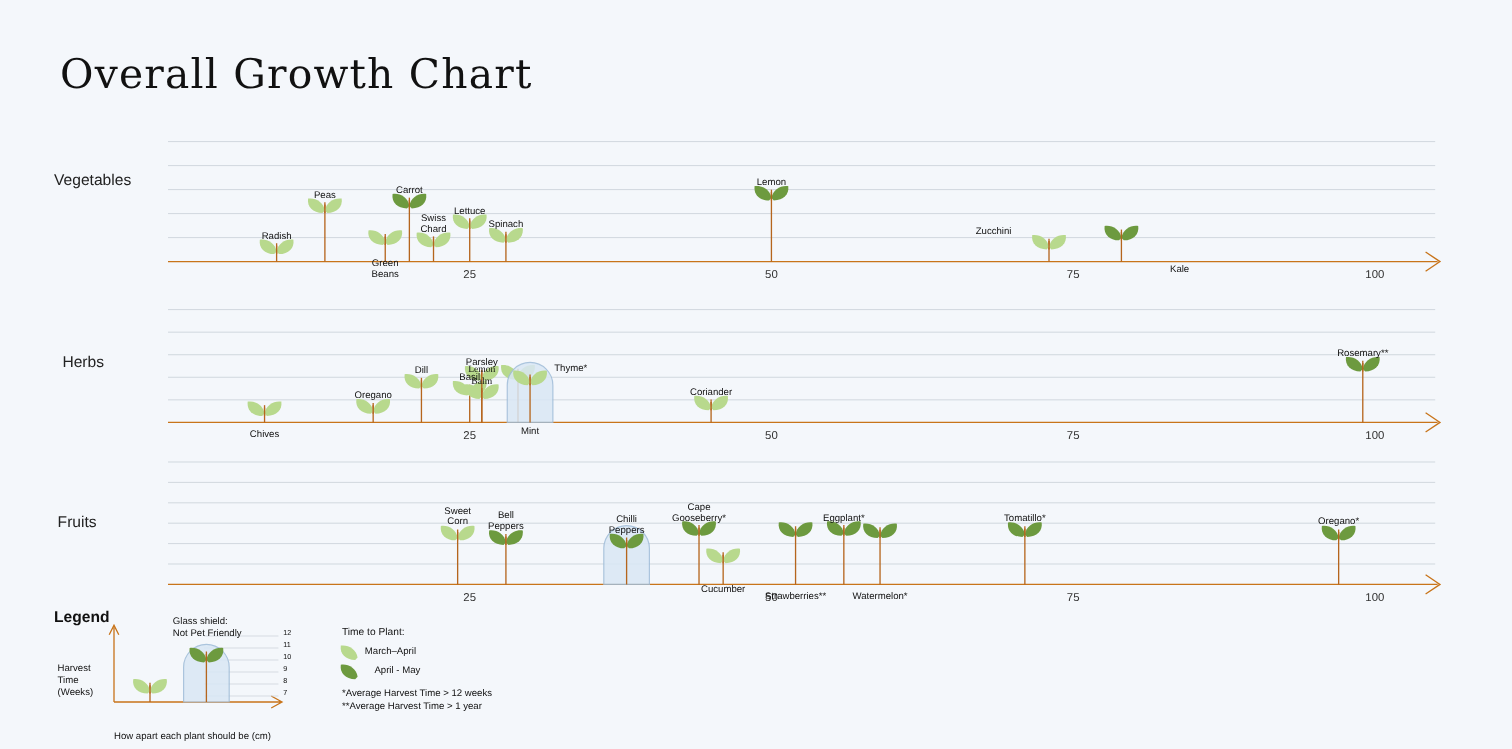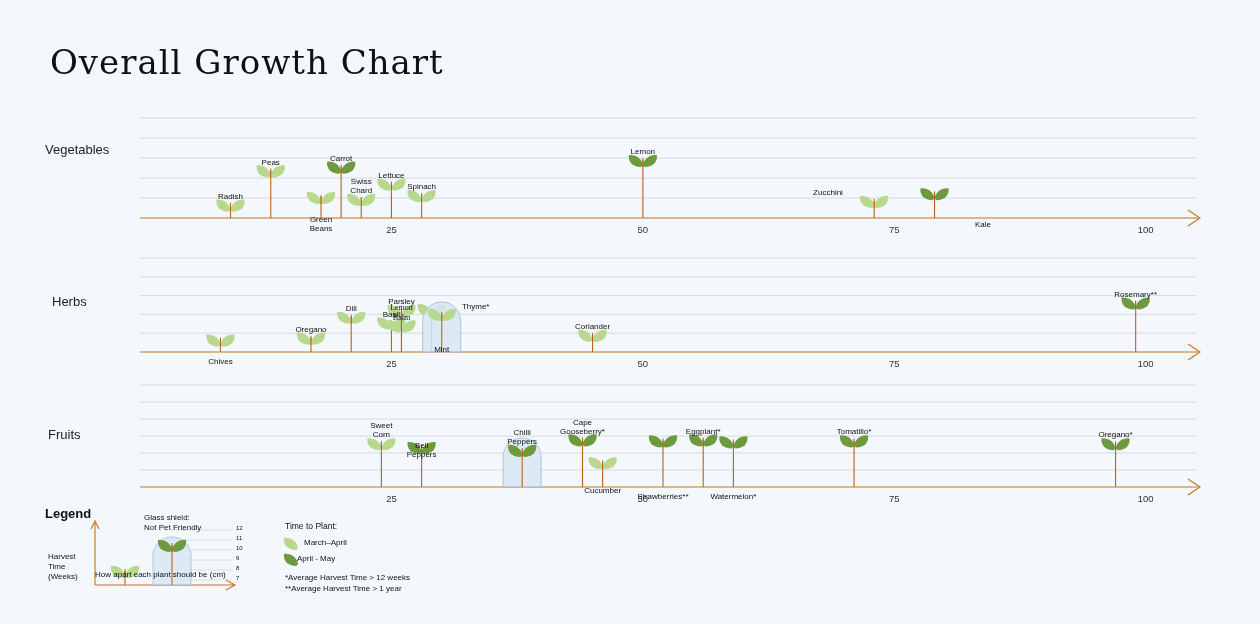--- a/index.html
+++ b/index.html
@@ -478,48 +478,48 @@
       <div class="plant-label" style="left: 828px; top: 187.9px;">Zucchini</div>
       <div class="plant-label" style="left: 983px; top: 180.3px; margin-top: 40px;">Kale</div>
       <div class="plant-label" style="left: 220.457px; top: 357px;">Chives</div>
       <div class="plant-label" style="left: 310.971px; top: 324.75px;">Oregano</div>
       <div class="plant-label" style="left: 351.2px; top: 303.85px;">Dill</div>
       <div class="plant-label" style="left: 391.429px; top: 309.55px;">Basil</div>
       <div class="plant-label" style="left: 401.486px; top: 303.4px; font-family: Liberation Serif, serif;">Lemon
 Balm</div>
       <div class="plant-label" style="left: 401.486px; top: 297.2px;">Parsley</div>
       <div class="plant-label" style="left: 431.657px; top: 302px; margin-left: 44px;">Thyme*</div>
-      <div class="plant-label" style="left: 441.714px; top: 345px; text-align: right;">Mint</div>
+      <div class="plant-label" style="left: 441.714px; top: 355px; text-align: right;">Mint</div>
       <div class="plant-label" style="left: 592.571px; top: 321.9px;">Coriander</div>
       <div class="plant-label" style="left: 1135.66px; top: 289.6px;">Rosemary**</div>
       <div class="plant-label" style="left: 381.371px; top: 421.3px;">Sweet
 Corn</div>
-      <div class="plant-label" style="left: 421.6px; top: 425.1px; margin-top: 16px;">Bell
+      <div class="plant-label" style="left: 421.6px; top: 425.1px;">Bell
 Peppers</div>
       <div class="plant-label" style="left: 522.171px; top: 427.95px;">Chilli
 Peppers</div>
       <div class="plant-label" style="left: 602.629px; top: 449.3px; margin-top: 37px;">Cucumber</div>
       <div class="plant-label" style="left: 582.514px; top: 417.5px;">Cape
 Gooseberry*</div>
       <div class="plant-label" style="left: 662.971px; top: 492px;">Strawberries**</div>
       <div class="plant-label" style="left: 703.2px; top: 426.5px; text-align: center;">Eggplant*</div>
       <div class="plant-label" style="left: 733.371px; top: 492px;">Watermelon*</div>
       <div class="plant-label" style="left: 854.057px; top: 427.45px;">Tomatillo*</div>
       <div class="plant-label" style="left: 1115.54px; top: 430.3px;">Oregano*</div>
     </div>
 
   <div class="legend-text" style="left:48px; top:552px;">Harvest
 Time
 (Weeks)</div>
-  <div class="legend-text" style="left:95px; top:570px;text-align:center;">How apart each plant should be (cm)</div>
+  <div class="legend-text" style="left:95px; top:609px;text-align:center;">How apart each plant should be (cm)</div>
   <div class="legend-text" style="left:144px; top:513px;">Glass shield:
 Not Pet Friendly</div>
   <div class="legend-text b" style="left:285px; top:521px;">Time to Plant:</div>
   <div class="legend-text" style="left:304px; top:538px;">March–April</div>
-  <div class="legend-text" style="left:297px; top:554px;text-align:center;">April - May</div>
+  <div class="legend-text" style="left:312px; top:554px;text-align:center;">April - May</div>
   <div class="legend-text" style="left:285px; top:573px;">*Average Harvest Time &gt; 12 weeks</div>
   <div class="legend-text" style="left:285px; top:584px;">**Average Harvest Time &gt; 1 year</div>
   <div id="weekslayer">
       <div class="legend-text" style="left: 236px; top: 525px; font-size: 6px;">12</div>
       <div class="legend-text" style="left: 236px; top: 535px; font-size: 6px;">11</div>
       <div class="legend-text" style="left: 236px; top: 545px; font-size: 6px;">10</div>
       <div class="legend-text" style="left: 236px; top: 555px; font-size: 6px;">9</div>
       <div class="legend-text" style="left: 236px; top: 565px; font-size: 6px;">8</div>
       <div class="legend-text" style="left: 236px; top: 575px; font-size: 6px;">7</div>
     </div>

